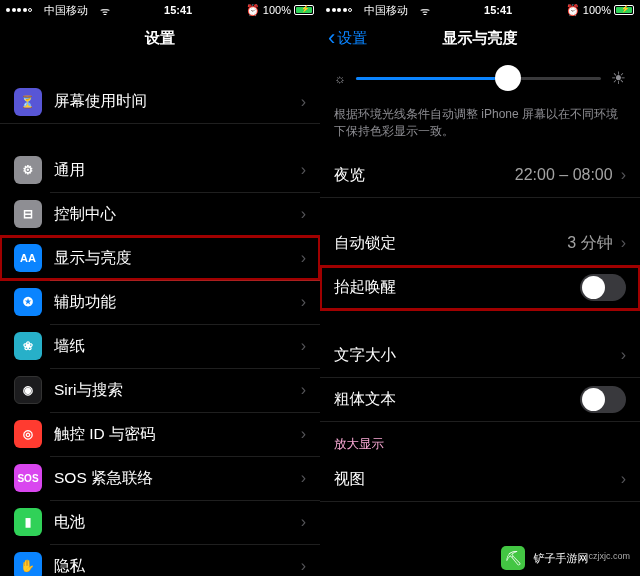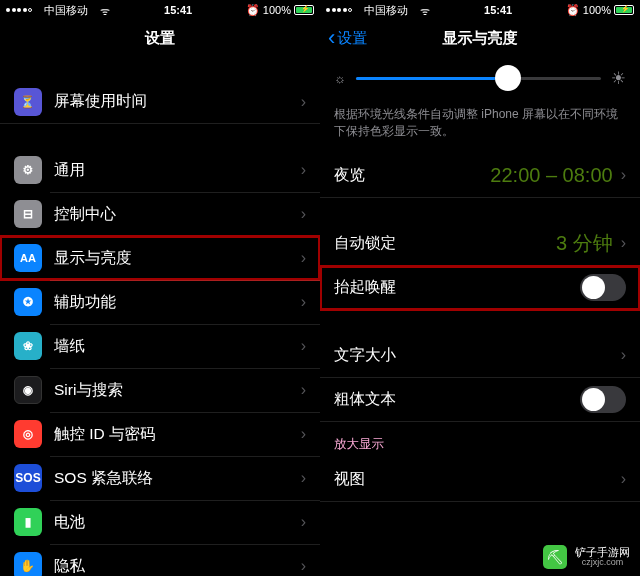--- a/index.html
+++ b/index.html
@@ -14,39 +14,39 @@
   .dot.empty { background: transparent; border: 0.5px solid #fff; }
   .navbar { height: 36px; position: relative; display: flex; align-items: center; justify-content: center; }
   .nav-title { font-size: 15px; font-weight: 600; }
   .nav-back { position: absolute; left: 8px; color: #0a84ff; font-size: 15px; display: flex; align-items: center; cursor: pointer; }
   .list { }
   .row { min-height: 44px; display: flex; align-items: center; padding: 0 14px; position: relative; cursor: pointer; }
   .row-sep { border-bottom: 0.5px solid rgba(255,255,255,0.12); }
   .row-sep-inset::after { content: ""; position: absolute; left: 50px; right: 0; bottom: 0; height: 0.5px; background: rgba(255,255,255,0.12); }
   .icon-box { width: 28px; height: 28px; border-radius: 6px; margin-right: 12px; display: flex; align-items: center; justify-content: center; flex-shrink: 0; font-size: 12px; font-weight: 700; }
   .row-label { font-size: 15.5px; flex: 1; color: #fff; }
-  .row-detail { font-size: 20px; color: #4d7c0f; }
+  .row-detail { font-size: 16px; color: #a3a3a3; }
   .chevron { color: #545458; margin-left: 8px; }
   .gap { height: 24px; }
   .highlight { outline: 3px solid #a00000; outline-offset: -2px; z-index: 5; }
   .toggle { width: 46px; height: 27px; border-radius: 14px; position: relative; }
   .toggle.on { background: #30d158; }
   .toggle.off { background: #39393d; }
   .knob { width: 23px; height: 23px; border-radius: 50%; background: #fff; position: absolute; top: 2px; }
   .toggle.on .knob { right: 2px; }
   .toggle.off .knob { left: 2px; }
   .slider-row { height: 44px; display: flex; align-items: center; padding: 0 14px; gap: 10px; }
   .slider-track { flex: 1; height: 3px; background: #3a3a3c; border-radius: 2px; position: relative; }
   .slider-fill { position: absolute; left: 0; top: 0; height: 100%; background: #0a84ff; border-radius: 2px; }
   .slider-thumb { width: 26px; height: 26px; border-radius: 50%; background: #fff; position: absolute; top: 50%; transform: translate(-50%,-50%); box-shadow: 0 1px 2px rgba(0,0,0,0.5); }
   .footnote { font-size: 12px; color: #8e8e93; padding: 6px 14px 14px; line-height: 1.4; }
   .section-header { font-size: 12.5px; color: #f9a8d4; padding: 14px 14px 5px; }
   .watermark { position: absolute; right: 6px; bottom: 6px; display: flex; align-items: center; gap: 4px; z-index: 99; }
   .wm-badge { width: 24px; height: 24px; background: #43c643; border-radius: 5px; display:flex; align-items:center; justify-content:center; font-size:14px; }
-  .wm-text { font-size: 11px; background: rgba(0,0,0,0.6); padding: 2px 4px; border-radius: 3px; display:flex; flex-direction:column; line-height:1.1;align-items:center; }
+  .wm-text { font-size: 11px; background: rgba(0,0,0,0.6); padding: 2px 4px; border-radius: 3px; display:flex; line-height:1.1; }
   .sun-small { font-size: 13px; color: #8e8e93; }
   .sun-big { font-size: 17px; color: #8e8e93; }
 </style>
 </head>
 <body>
 
 <div class="phone">
   <div class="statusbar">
     <div class="sb-left">
       <span class="signal-dots">
@@ -110,21 +110,21 @@
       <div class="icon-box" style="background:#1c1c1e;border:1px solid #333">◉</div>
       <div class="row-label">Siri与搜索</div>
       <span class="chevron">›</span>
     </div>
     <div class="row row-sep-inset">
       <div class="icon-box" style="background:#ff3b30">◎</div>
       <div class="row-label">触控 ID 与密码</div>
       <span class="chevron">›</span>
     </div>
     <div class="row row-sep-inset">
-      <div class="icon-box" style="background:#1d4ed8;font-size:12px">SOS</div>
+      <div class="icon-box" style="background:#d946ef;font-size:10px">SOS</div>
       <div class="row-label">SOS 紧急联络</div>
       <span class="chevron">›</span>
     </div>
     <div class="row row-sep-inset">
       <div class="icon-box" style="background:#30d158">▮</div>
       <div class="row-label">电池</div>
       <span class="chevron">›</span>
     </div>
     <div class="row">
       <div class="icon-box" style="background:#0a84ff">✋</div>

